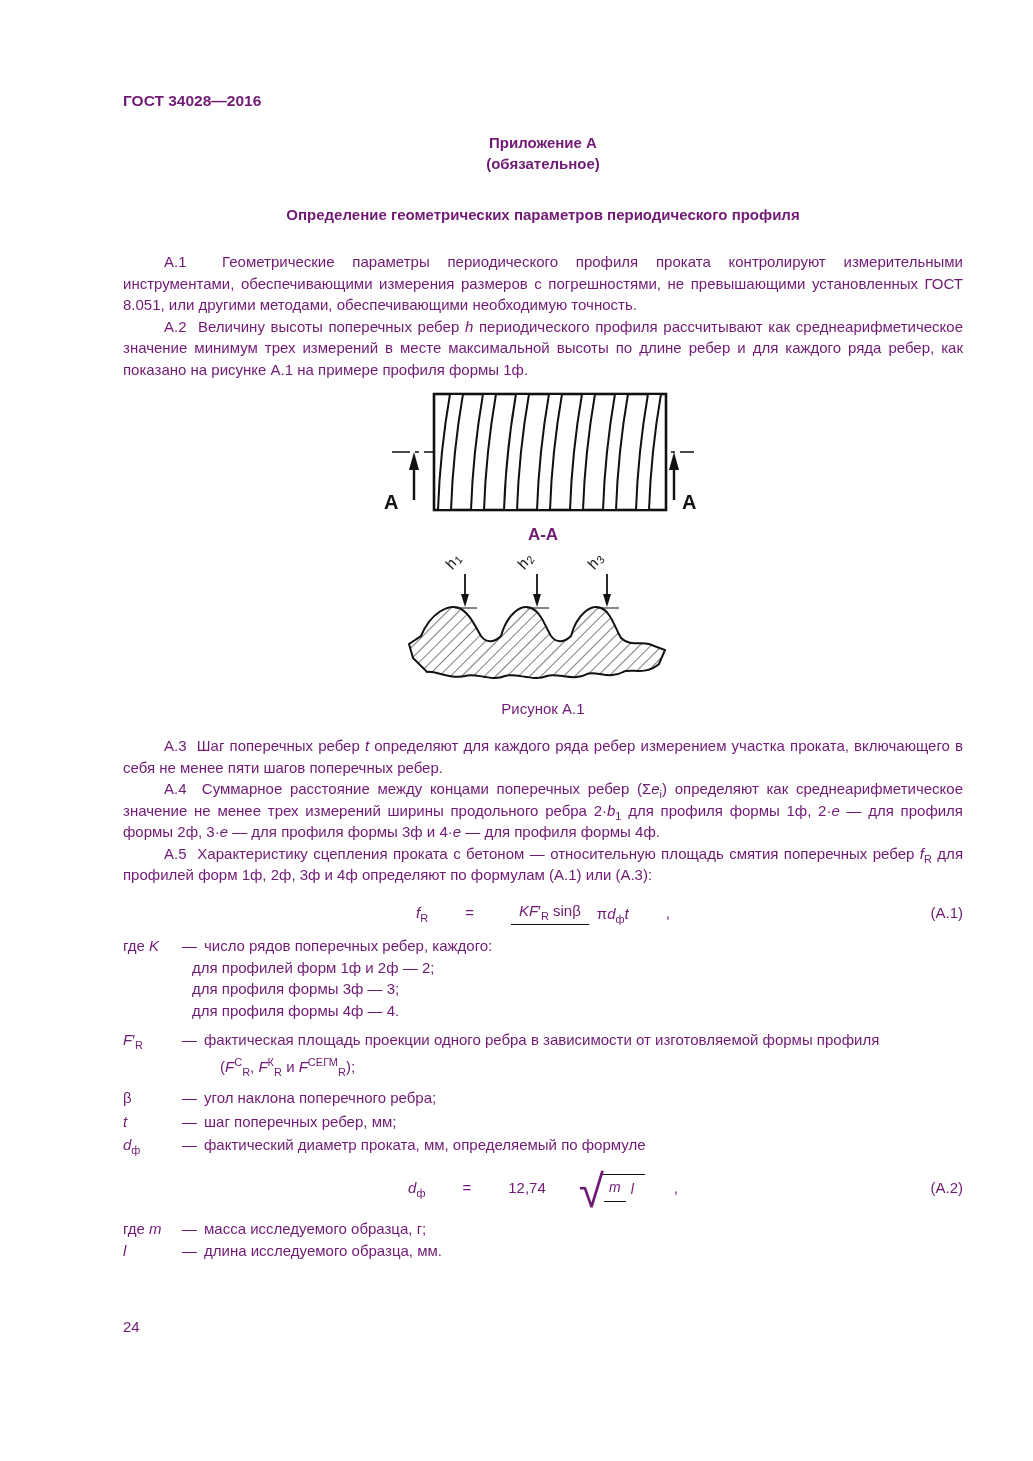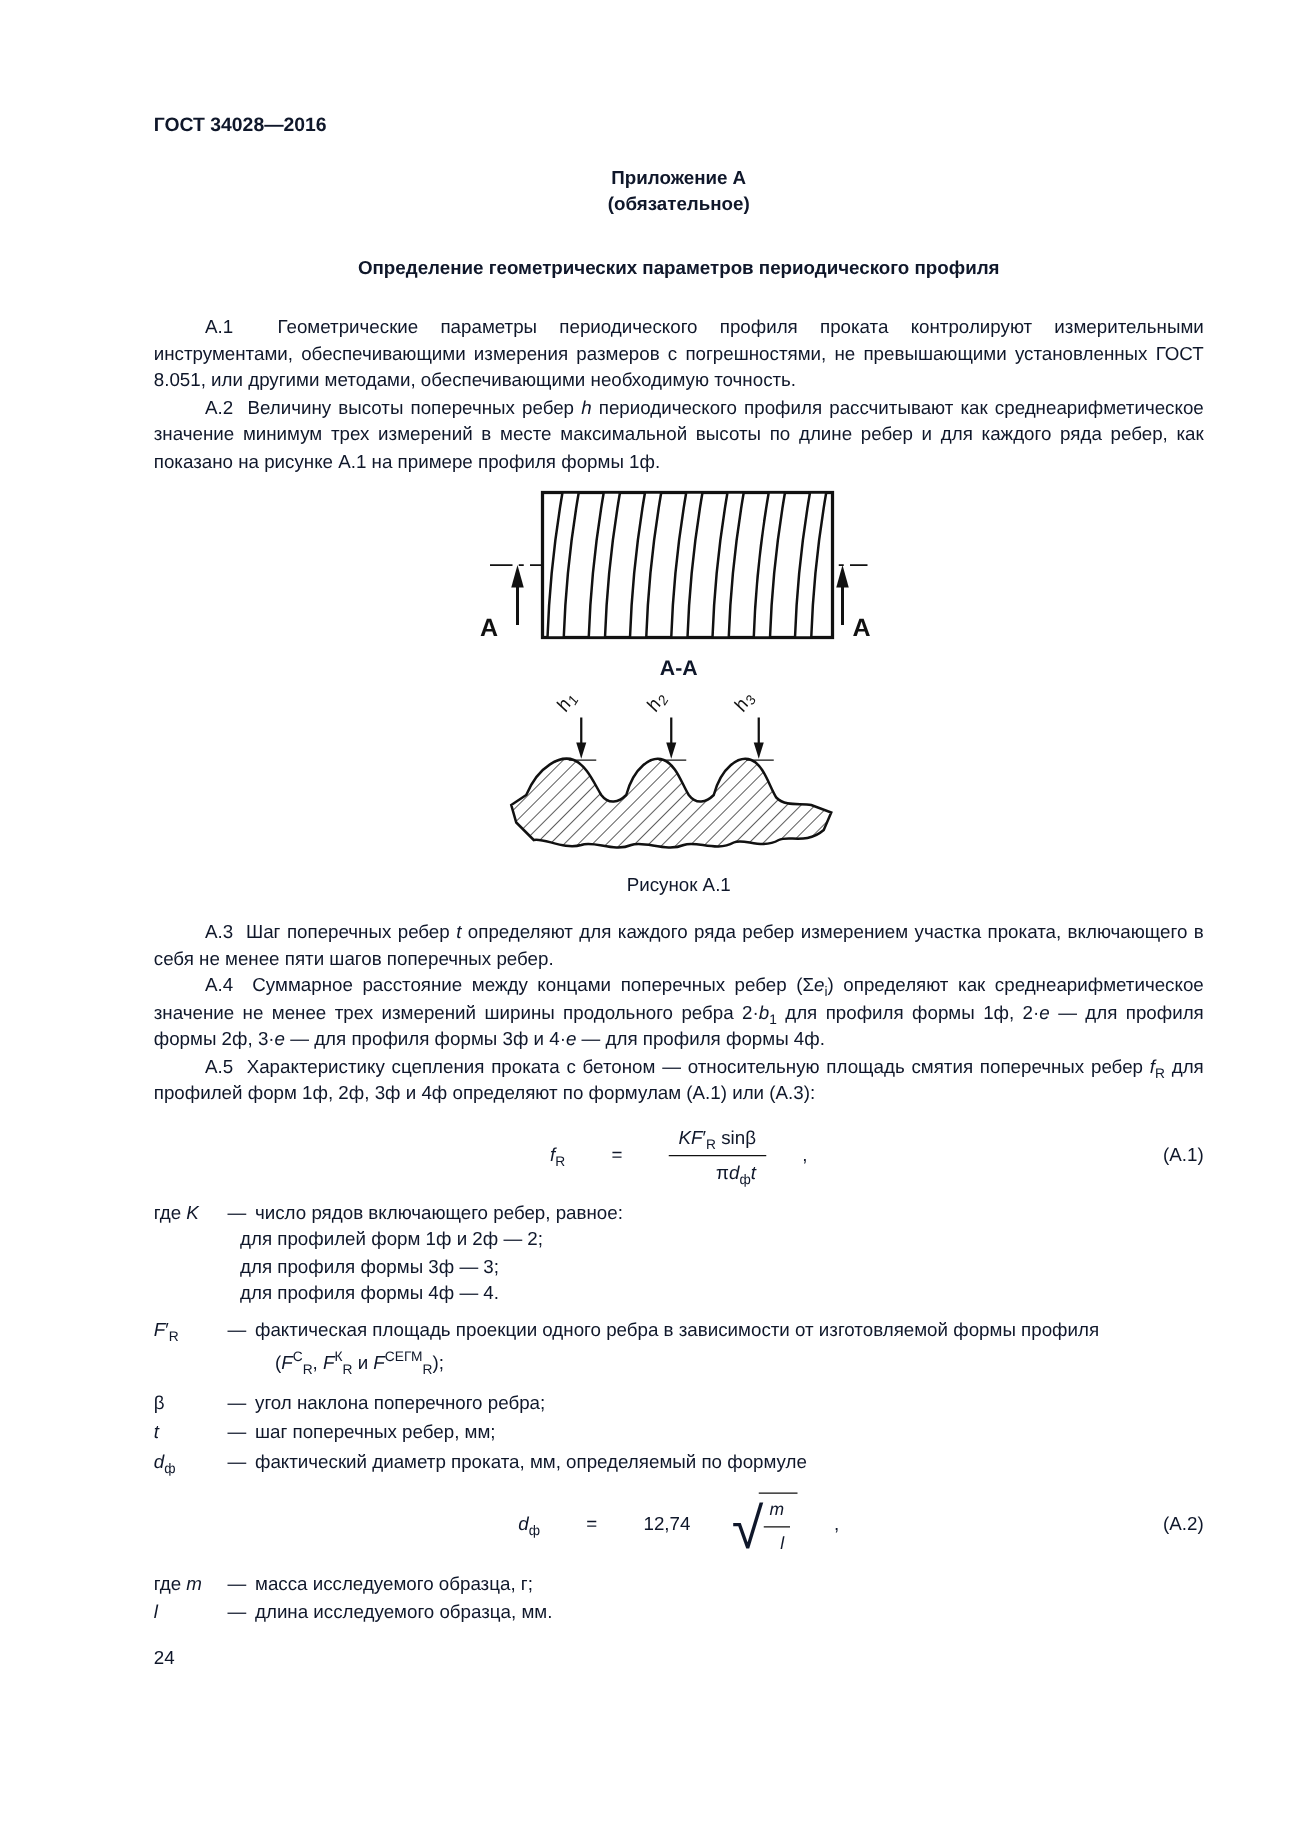--- a/index.html
+++ b/index.html
@@ -1,21 +1,21 @@
 <!DOCTYPE html>
 <html><head>
 <meta charset="utf-8">
 <style>
   * { margin:0; padding:0; box-sizing:border-box; }
   html,body { background:#ffffff; }
   .page {
     position:relative;
     width:1033px; height:1461px;
     background:#ffffff;
-    color:#0f172a;
+    color:#701a75;
     font-family:"Liberation Sans", sans-serif;
     font-size:15px;
     line-height:21.5px;
     padding:90px 70px 0 123px;
     overflow:hidden;
   }
   .doc-header { font-weight:700; font-size:15.5px; }
   .appendix-head { margin-top:20px; text-align:center; font-weight:700; }
   .title { margin-top:29px; text-align:center; font-weight:700; }
   .para { text-align:justify; text-indent:41px; }
@@ -27,21 +27,21 @@
   .mt2  { margin-top:2px; }
   .it { font-style:italic; }
   sub, sup { font-size:11px; line-height:0; }
   .figure { margin-top:8px; text-align:center; }
   .fig-svg { display:block; margin:0 auto; }
   .section-title { text-align:center; font-weight:700; font-size:17px; margin:6px 0; }
   .caption { margin-top:6px; text-align:center; }
   .formula { position:relative; display:flex; align-items:center; justify-content:center; margin:14px 0 10px;gap:29px; }
   .formula .f-label { position:absolute; right:0; }
   .f-eq { margin:0 8px; }
-  .frac { display:inline-flex; flex-direction:column; text-align:right; vertical-align:middle; }
+  .frac { display:inline-flex; flex-direction:row; text-align:right; vertical-align:middle; }
   .frac .num { padding:0 8px 3px; border-bottom:1.5px solid #111; }
   .frac .den { padding:3px 8px 0; }
   .sqrt { display:inline-flex; align-items:center; margin-left:4px; }
   .sqrt-sign { font-size:46px; line-height:0.8; transform:translateY(3px); }
   .sqrt-body { border-top:1.6px solid #111; padding:2px 6px 0 4px; margin-left:-4px; }
   .sqrt .frac { font-size:14px; }
   .sqrt .frac .num { padding:0 5px 2px; }
   .sqrt .frac .den { padding:2px 5px 0; }
   .def-row { display:flex; }
   .def-sym { flex:0 0 52px; white-space:nowrap; }
@@ -131,21 +131,21 @@
       <span class="num"><span class="it">KF</span><span>′</span><span></span><sub>R</sub><span> sinβ</span></span>
       <span class="den"><span>π</span><span class="it">d</span><span></span><sub>ф</sub><span class="it">t</span></span>
     </span>
     <span>,</span>
     <span class="f-label">(А.1)</span>
   </div>
 
   <div class="def-row">
     <span class="def-sym"><span>где</span> <span><span class="it">K</span></span></span>
     <span class="def-dash">—</span>
-    <span class="def-text"><span>число рядов включающего ребер, равное:</span></span>
+    <span class="def-text"><span>число рядов поперечных ребер, каждого:</span></span>
   </div>
   <div class="def-sub">для профилей форм 1ф и 2ф — 2;</div>
   <div class="def-sub">для профиля формы 3ф — 3;</div>
   <div class="def-sub">для профиля формы 4ф — 4.</div>
 
   <div class="def-row mt8">
     <span class="def-sym"><span class="it">F</span><span>′</span><span></span><sub>R</sub></span>
     <span class="def-dash">—</span>
     <span class="def-text">
       <span><span>фактическая площадь проекции одного ребра в зависимости от изготовляемой формы профиля</span></span>

